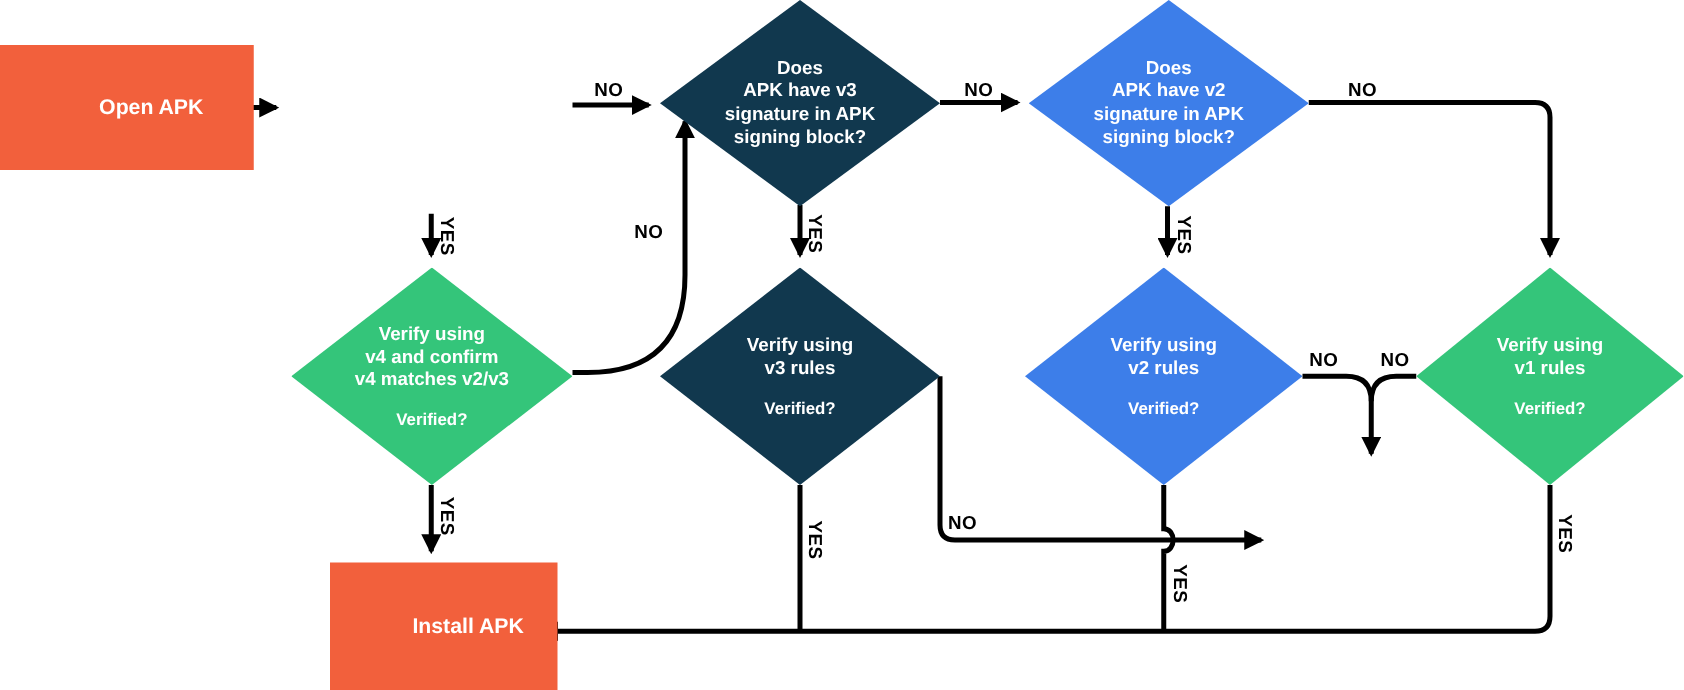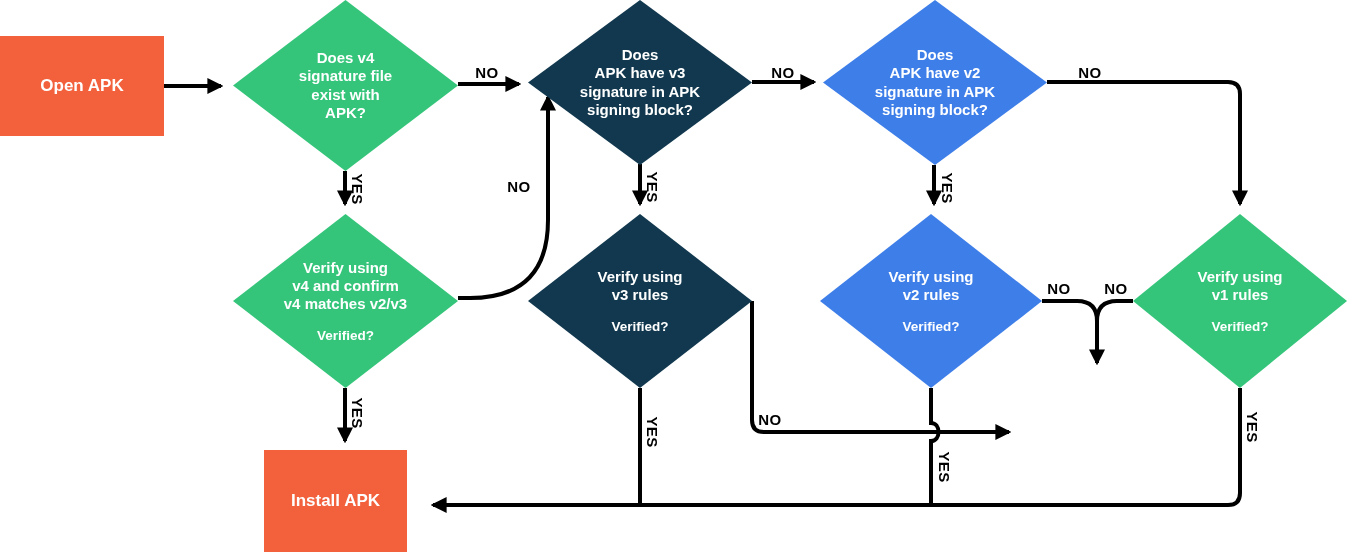--- a/index.html
+++ b/index.html
@@ -37,21 +37,21 @@
     white-space: pre-line;
     font-size: 15px;
     line-height: 1.22;
     font-weight: 700;
   }
   .node-sub {
     margin-top: 15px;
     font-size: 13.5px;
     font-weight: 700;
   }
-  .fill-orange { background: #f2603c; }
+  .fill-orange { background: #f2603c; padding-left: 39px; }
   .fill-green  { background: #34c57a; }
   .fill-navy   { background: #11384e; }
   .fill-blue   { background: #3d7ee9; }
 
   .elabel {
     position: absolute;
     transform: translate(-50%, -50%);
     font-size: 15px;
     font-weight: 700;
     color: #000000;
@@ -94,28 +94,20 @@
 
   <div class="node rect-node fill-orange" style="left:0px; top:36px; width:164px; height:100px;">
     <div class="node-label">Open APK</div>
   </div>
 
 
   <div class="node rect-node fill-orange" style="left:264px; top:450px; width:143px; height:102px;">
     <div class="node-label">Install APK</div>
   </div>
 
-  <div class="node diamond fill-green" style="left:233px; top:0px; width:225px; height:171px;">
-    <div class="diamond-inner">
-      <div class="node-label">Does v4
-signature file
-exist with
-APK?</div>
-    </div>
-  </div>
 
   <div class="node diamond fill-navy" style="left:528px; top:0px; width:224px; height:165px;">
     <div class="diamond-inner">
       <div class="node-label">Does
 APK have v3
 signature in APK
 signing block?</div>
     </div>
   </div>
 

